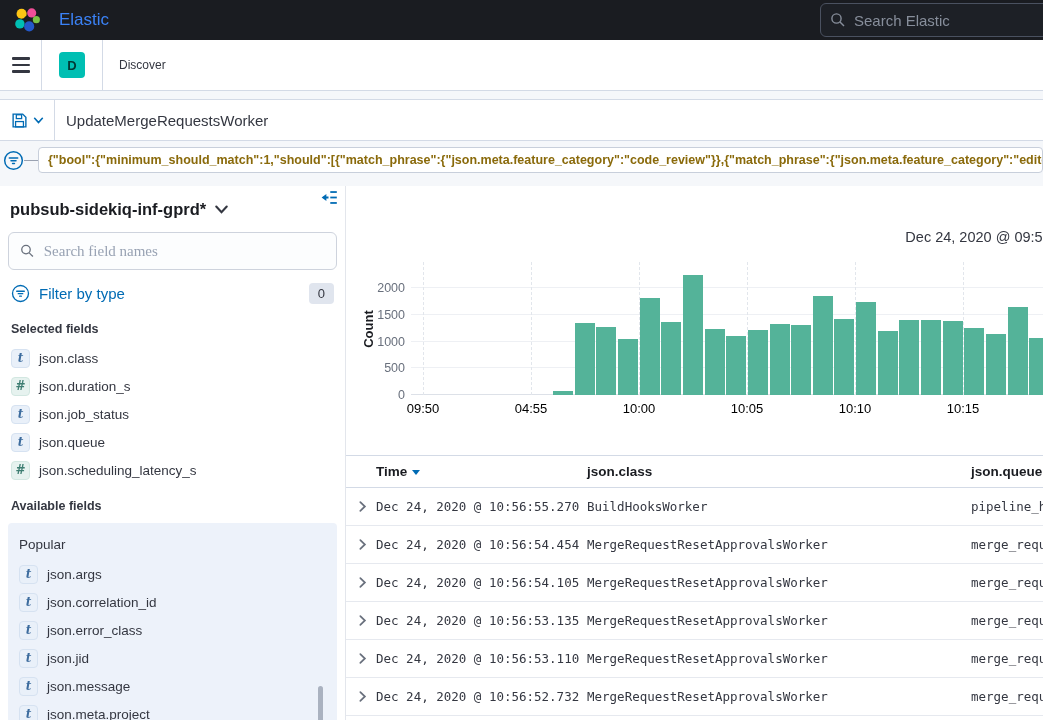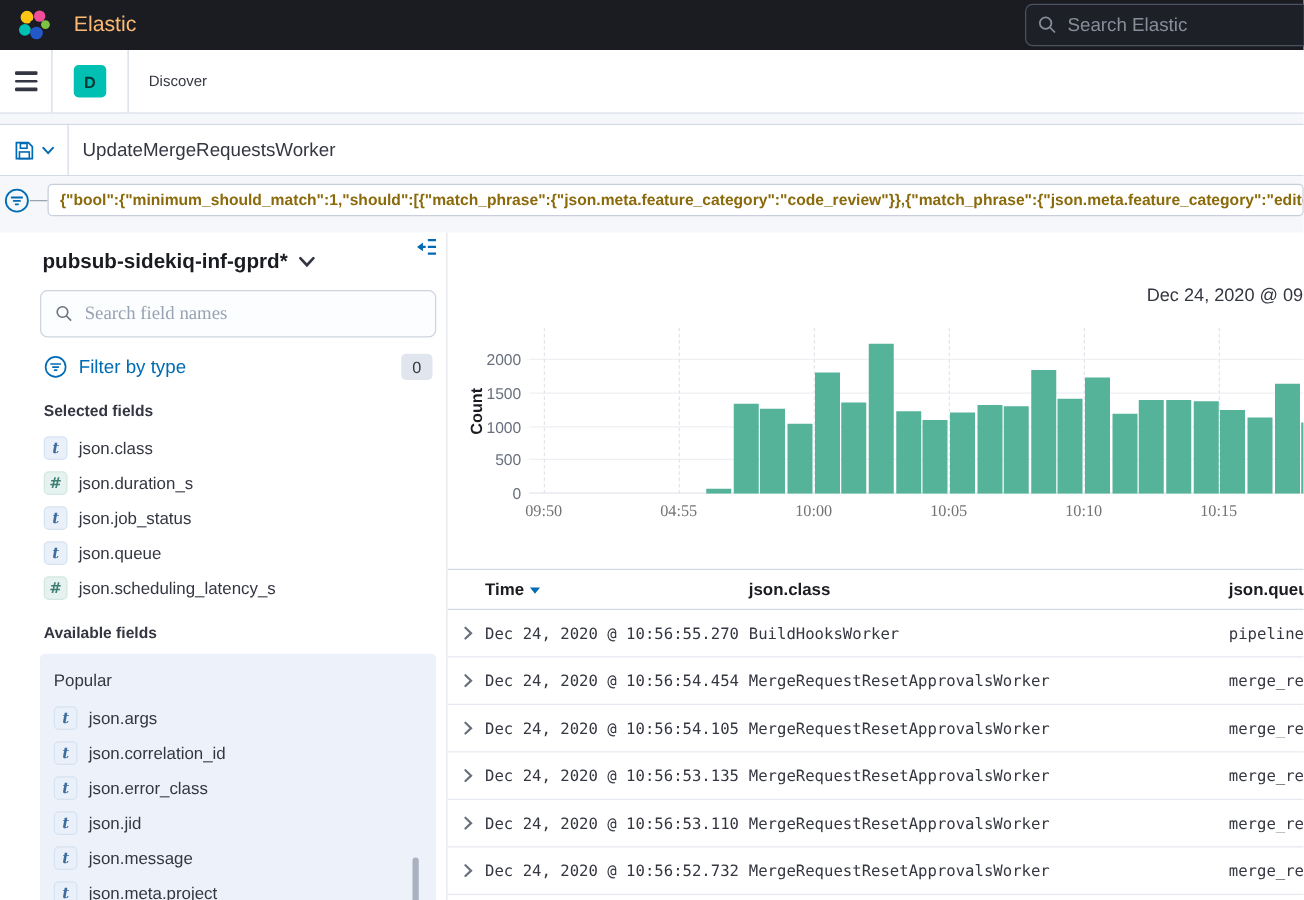--- a/index.html
+++ b/index.html
@@ -2,21 +2,21 @@
 <html><head>
 <meta charset="utf-8">
 <style>
   * { margin:0; padding:0; box-sizing:border-box; }
   html,body { width:1043px; height:720px; overflow:hidden; background:#fff;
     font-family:"Liberation Sans",sans-serif; color:#343741; }
 
   
   .topbar { height:40px; background:#1a1c21; display:flex; align-items:center; padding:0 12px; position:relative; }
   .logo { width:27px; height:27px; margin:0 18px 0 2px; }
-  .brand { color:#fdba74; font-size:17px; }
+  .brand { color:#3b82f6; font-size:17px; }
   .global-search { position:absolute; left:820px; top:3px; width:240px; height:34px;
     border:1px solid #4a5160; border-radius:6px; background:#1d2026; display:flex; align-items:center; padding:0 9px; gap:8px; }
   .global-search svg { flex:0 0 auto; color:#878e9b; }
   .global-search input { background:transparent; border:none; outline:none; color:#d4d8de; font-size:15px; width:100%;
     font-family:"Liberation Sans",sans-serif; }
   .global-search input::placeholder { color:#878e9b; }
 
   .navrow { height:51px; background:#fff; border-bottom:1px solid #d3dae6; display:flex; align-items:stretch; }
   .hamburger { width:41px; display:flex; flex-direction:column; justify-content:center; align-items:center; gap:4px; background:none; border:none; cursor:pointer; }
   .hamburger i { display:block; width:18px; height:2.4px; background:#343741; border-radius:1px; }
@@ -35,21 +35,21 @@
   .filterrow { padding-bottom:7px; }
   .filter-circle-btn { background:none; border:none; margin-left:3px; color:#006bb4; display:flex; cursor:pointer; }
   .connector { width:14px; height:1px; background:#9aa2b1; }
   .filter-pill { height:26px; flex:1; background:#fff; border:1px solid #c8cfdb; border-radius:4px;
     display:flex; align-items:center; padding:0 9px; overflow:hidden; cursor:pointer; }
   .filter-pill span { font-size:12.5px; font-weight:700; color:#8a6a0b; white-space:nowrap; }
 
   
   .content { display:flex; height:534px; }
 
-  .sidebar { width:345px; position:relative; padding:14px 8px 0 20px; flex:0 0 345px;margin-left:12px; }
+  .sidebar { width:345px; position:relative; padding:14px 8px 0 8px; flex:0 0 345px; }
   .sb-head { display:flex; align-items:center; gap:8px; padding:0 2px; }
   .sb-title { font-size:16.5px; font-weight:700; color:#1a1c21; }
   .sb-head svg { color:#343741; }
   .collapse-btn { position:absolute; top:2px; right:7px; background:none; border:none; color:#006bb4; cursor:pointer; }
   .field-search { margin-top:13px; height:38px; border:1px solid #ced3dd; border-radius:6px; background:#fcfdfe;
     display:flex; align-items:center; gap:9px; padding:0 11px; color:#69707d; }
   .field-search input { border:none; outline:none; background:transparent; font-size:15px; width:100%;
     font-family:Liberation Serif, serif; color:#343741; }
   .field-search input::placeholder { color:#98a2b3; }
   .filter-type-row { margin-top:9px; height:28px; display:flex; align-items:center; gap:9px; padding:0 3px; cursor:pointer; }
@@ -75,21 +75,21 @@
   .ylabel { position:absolute; left:4px; top:50%; transform:translateY(-50%) rotate(-90deg); transform-origin:center;
     font-size:13px; font-weight:700; color:#1a1c21; }
   .yticks { position:absolute; left:0; top:0; bottom:0; width:59px; }
   .ytick { position:absolute; right:0; transform:translateY(50%); font-size:12.5px; color:#69707d; }
   .plot { position:absolute; left:65px; right:0; top:0; bottom:0; overflow:hidden; }
   .hgrid { position:absolute; left:0; right:0; height:1px; background:#eef0f4; }
   .hgrid.zero { background:#dde1e8; }
   .vgrid { position:absolute; top:0; bottom:0; width:0; border-left:1px dashed #e2e6ec; }
   .bar { position:absolute; bottom:0; background:#54b399; }
   .xticks { position:absolute; top:215px; left:65px; right:0; height:16px; }
-  .xtick { position:absolute; transform:translateX(-50%); font-size:13px; color:#737373; white-space:nowrap;font-family:Liberation Serif, serif; }
+  .xtick { position:absolute; transform:translateX(-50%); font-size:13px; color:#000000; white-space:nowrap; }
 
   .dtable { position:absolute; top:269px; left:0; right:0; }
   .thead { display:grid; grid-template-columns:30px 211px 384px 1fr; align-items:center; height:33px;
     border-top:1px solid #d3dae6; border-bottom:1px solid #d3dae6; }
   .th { font-size:13.5px; font-weight:700; color:#1a1c21; display:flex; align-items:center; cursor:pointer; }
   .sort-arrow { width:0; height:0; border-left:4px solid transparent; border-right:4px solid transparent;
     border-top:5px solid #006bb4; margin-left:5px; margin-top:2px; }
   .trow { display:grid; grid-template-columns:30px 211px 384px 1fr; align-items:center; height:38px; border-bottom:1px solid #e6e9ef; }
   .td { font-family:"DejaVu Sans Mono","Liberation Mono",monospace; font-size:12.5px; color:#343741; white-space:nowrap; overflow:hidden; }
   .expand-btn { background:none; border:none; cursor:pointer; color:#69707d; display:flex; align-items:center; padding-left:10px; }

